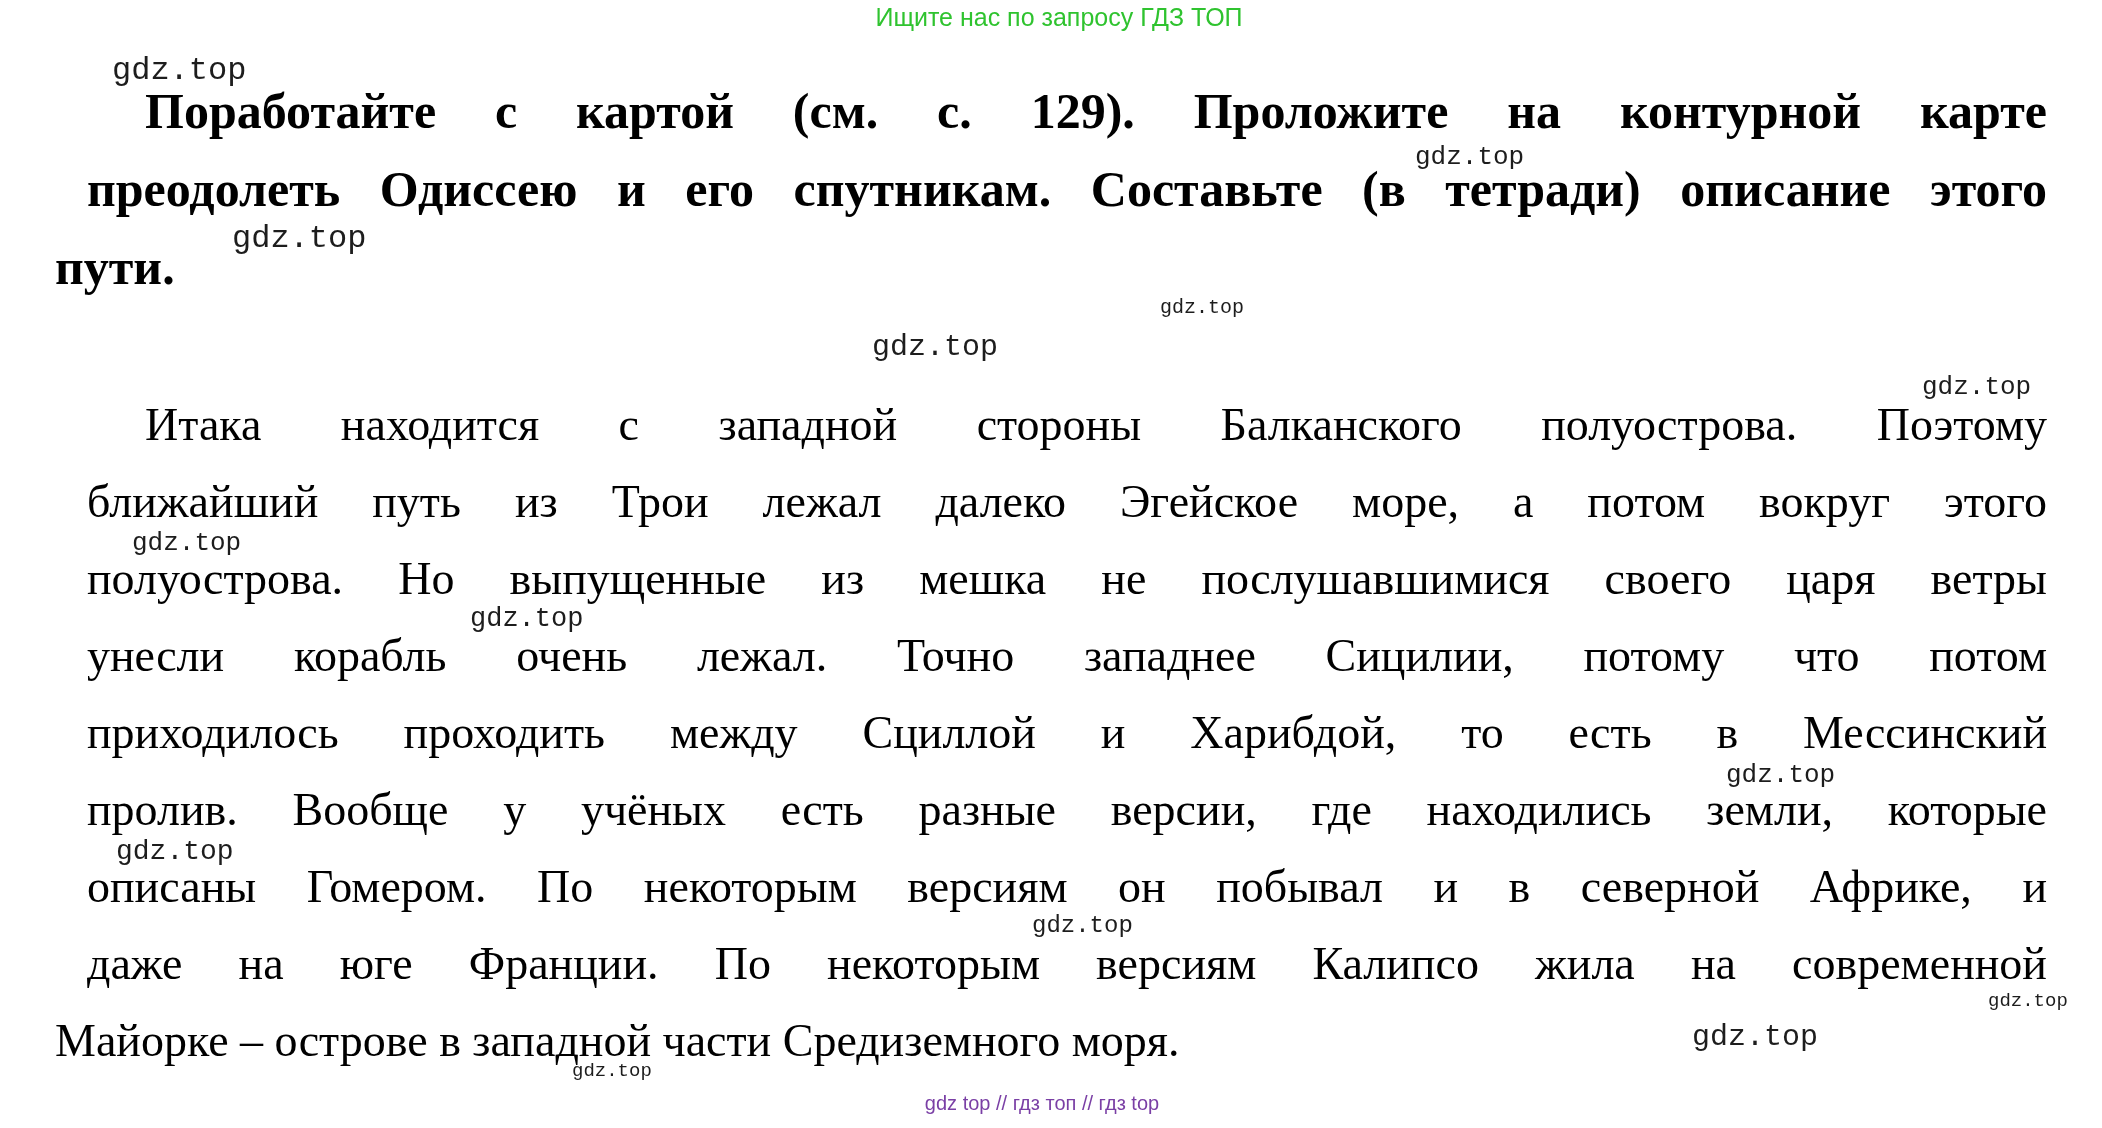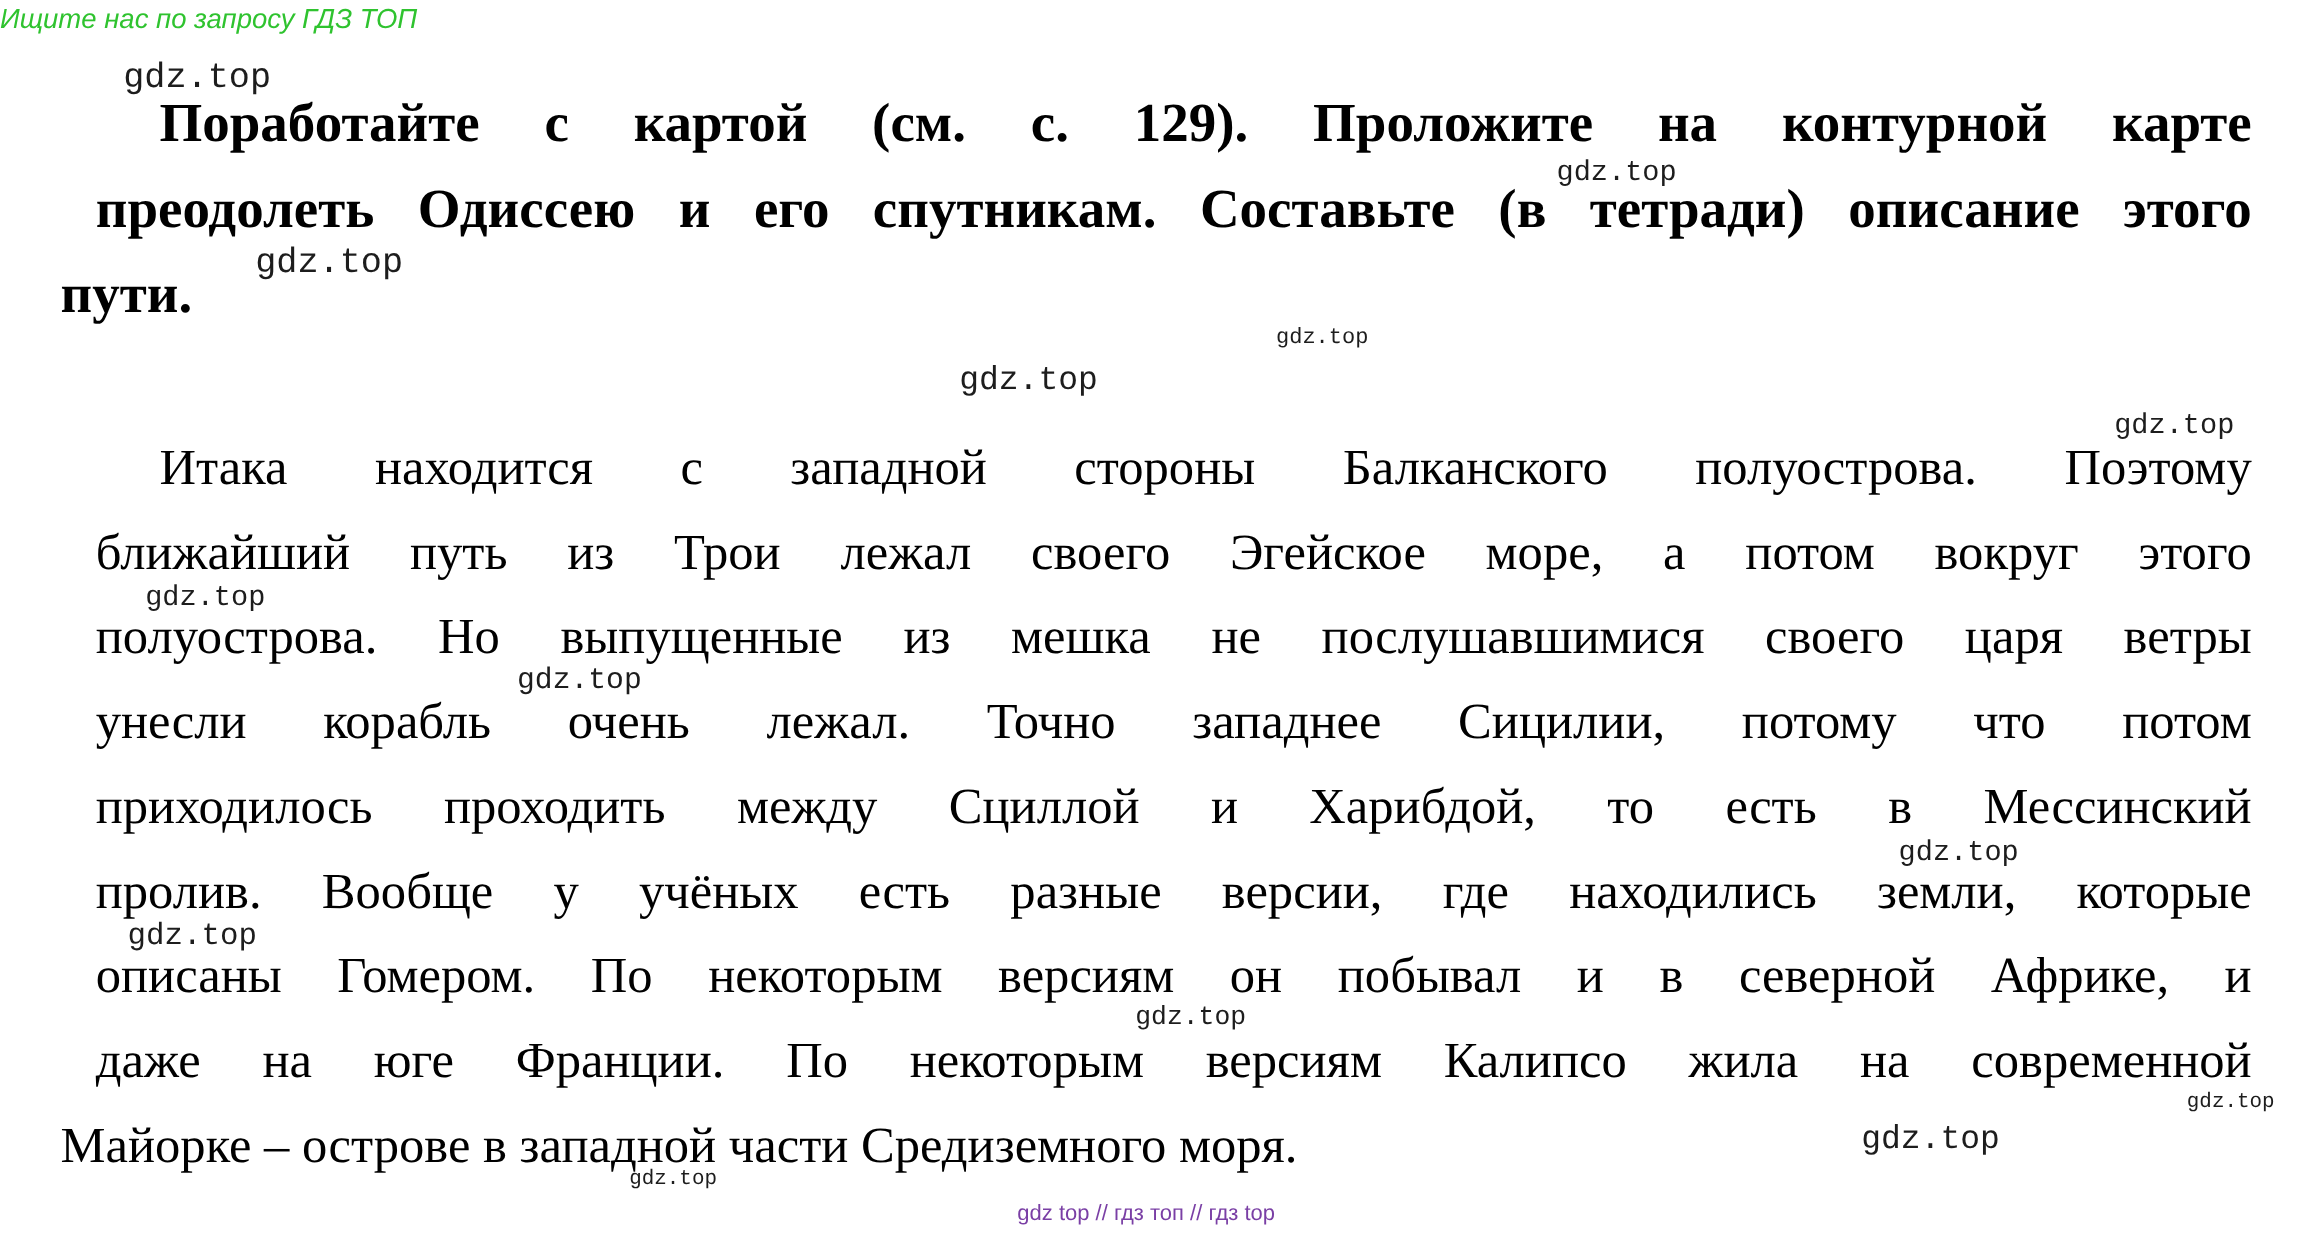--- a/index.html
+++ b/index.html
@@ -5,25 +5,25 @@
   html, body { margin: 0; padding: 0; }
   body {
     width: 2102px; height: 1128px;
     background: #ffffff;
     position: relative;
     overflow: hidden;
     font-family: "Liberation Serif", serif;
     color: #000000;
   }
   .promo {
-    position: absolute; top: 3px; left: 0; right: 0;
+    position: absolute; top: 3px; left: 16px; right: 0;
+    text-align: center;
     font-family: "Liberation Sans", sans-serif;
     font-size: 25px;
     color: var(--green, #2fc32f);
-    font-style: italic;
   }
   .task-block {
     position: absolute; left: 55px; width: 1992px; top: 72px;
     font-weight: 700;
     font-size: 50px;
     line-height: 78px;
     letter-spacing: 0px;
   }
   .answer-block {
     position: absolute; left: 55px; width: 1992px; top: 386px;
@@ -53,21 +53,21 @@
 <div class="promo">Ищите нас по запросу ГДЗ ТОП</div>
 
 <div class="task-block">
   <div class="line just indent">Поработайте с картой (см. с. 129). Проложите на контурной карте</div>
   <div class="line just">преодолеть Одиссею и его спутникам. Составьте (в тетради) описание этого</div>
   <div class="line">пути.</div>
 </div>
 
 <div class="answer-block">
   <div class="line just indent">Итака находится с западной стороны Балканского полуострова. Поэтому</div>
-  <div class="line just">ближайший путь из Трои лежал своего Эгейское море, а потом вокруг этого</div>
+  <div class="line just">ближайший путь из Трои лежал далеко Эгейское море, а потом вокруг этого</div>
   <div class="line just">полуострова. Но выпущенные из мешка не послушавшимися своего царя ветры</div>
   <div class="line just">унесли корабль очень лежал. Точно западнее Сицилии, потому что потом</div>
   <div class="line just">приходилось проходить между Сциллой и Харибдой, то есть в Мессинский</div>
   <div class="line just">пролив. Вообще у учёных есть разные версии, где находились земли, которые</div>
   <div class="line just">описаны Гомером. По некоторым версиям он побывал и в северной Африке, и</div>
   <div class="line just">даже на юге Франции. По некоторым версиям Калипсо жила на современной</div>
   <div class="line">Майорке – острове в западной части Средиземного моря.</div>
 </div>
 
 <div>

